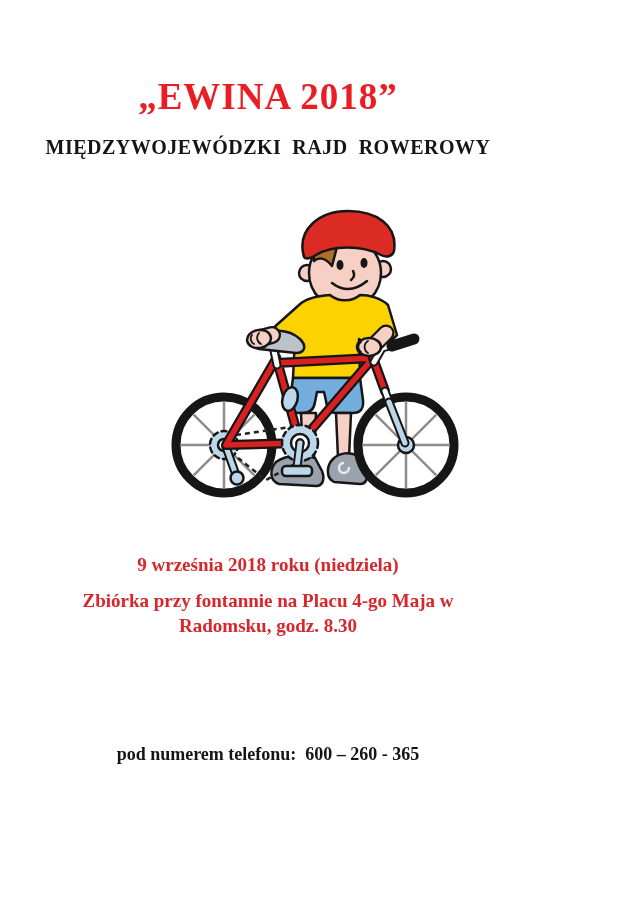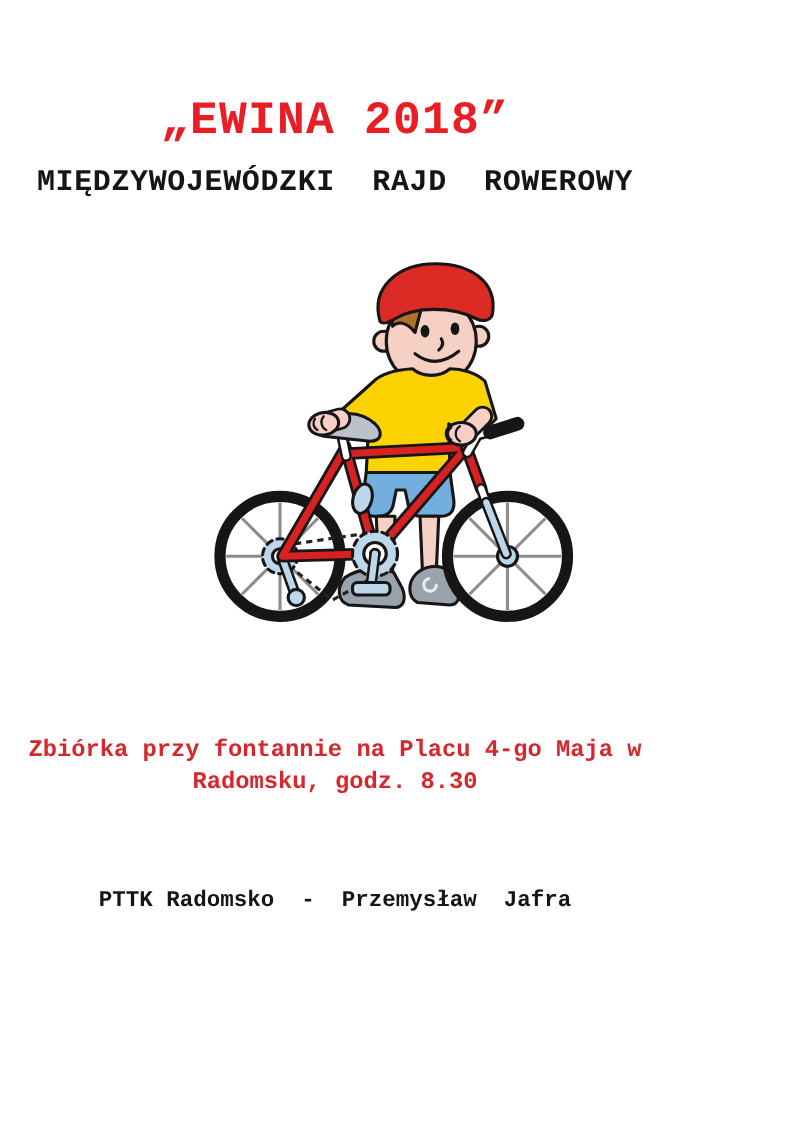--- a/index.html
+++ b/index.html
@@ -1,30 +1,30 @@
 <!DOCTYPE html>
 <html style="--page-bg: #ffffff; --title-red: #e91d23; --body-red: #d7262c; --text-black: #151515; --bike-red: #d92121; --helmet-red: #dc2a24; --shirt-yellow: #fcd301; --shorts-blue: #74aede; --skin: #f7d0c5; --shoe-gray: #9aa2ab; --light-blue: #bcd6ea;"><head>
 <meta charset="utf-8">
 <style>
   html,body{margin:0;padding:0;background:#ffffff;}
   .page{
     position:relative;
     width:536px;height:900px;
     background:var(--page-bg,#ffffff);
     overflow:hidden;
-    font-family:Liberation Mono, monospace;
+    font-family:Liberation Serif, serif;
     font-weight:bold;
     border-radius:14px;
   }
   .line{
     position:absolute;left:0;right:0;margin:0;
     text-align:center;white-space:pre-wrap;
   }
   .title{top:75px;font-size:37px;line-height:44px;letter-spacing:1px;color:var(--title-red,#e91d23);}
-  .subtitle{top:134px;font-size:24px;line-height:26px;letter-spacing:.5px;color:var(--text-black,#151515);}
+  .subtitle{top:134px;font-size:20px;line-height:26px;letter-spacing:.5px;color:var(--text-black,#151515);}
   .date-line{top:552px;font-size:19px;line-height:26px;color:var(--body-red,#d7262c);}
   .meeting-line{top:588px;font-size:19px;line-height:25px;color:var(--body-red,#d7262c);}
   .info-1{top:675px;}
   .info-2{top:708px;}
   .info-3{top:741px;}
   .black-line{font-size:18px;line-height:27px;color:var(--text-black,#151515);}
   .illustration{position:absolute;left:148px;top:195px;width:340px;height:330px;}
   .illustration svg{width:100%;height:100%;display:block;}
 
   
@@ -148,18 +148,19 @@
         <ellipse cx="111" cy="144" rx="12" ry="9" transform="rotate(-10 111 144)" class="sk f-skin"></ellipse>
         <path d="M104,140 a6,6 0 0 0 2,9 M111,138 a7,7 0 0 0 2,11" class="finger"></path>
         <line x1="238" y1="138" x2="226" y2="150" stroke="#161616" stroke-width="17" stroke-linecap="round"></line>
         <line x1="238" y1="138" x2="226" y2="150" stroke="var(--skin,#f7d0c5)" stroke-width="12.5" stroke-linecap="round"></line>
         <ellipse cx="221" cy="152" rx="12" ry="9" class="sk f-skin"></ellipse>
         <path d="M213,147 a6,6 0 0 0 0,10 M220,146 a7,7 0 0 0 0,12" class="finger"></path>
       </g>
     </svg>
   </div>
 
+  <p class="line date-line">9 września 2018 roku (niedziela)</p>
   <p class="line meeting-line">Zbiórka przy fontannie na Placu 4-go Maja w
 Radomsku, godz. 8.30</p>
 
-  <p class="line black-line info-2">PTTK Radomsko  -  Przemysław  Jafra</p>
+  <p class="line black-line info-3">pod numerem telefonu:  600 – 260 - 365</p>
 
 </div>
 
 </body></html>

